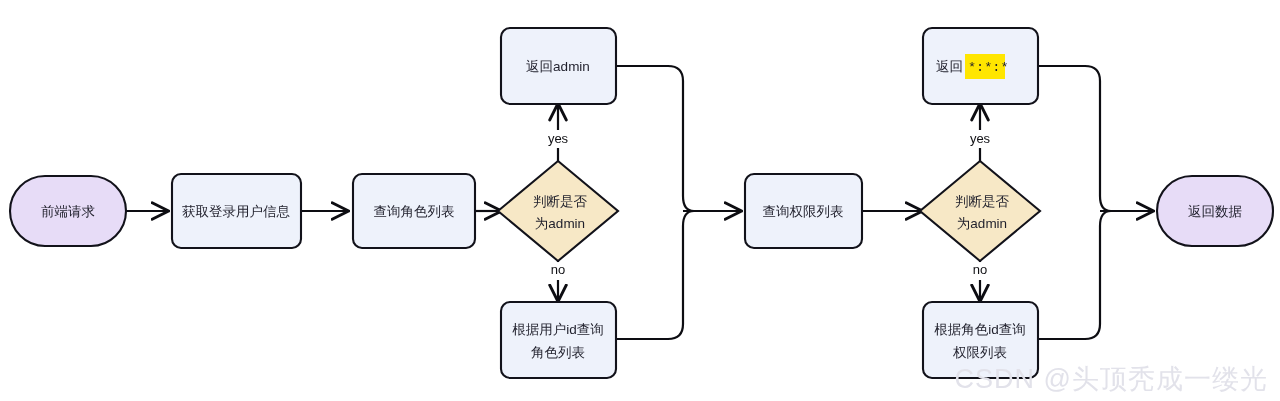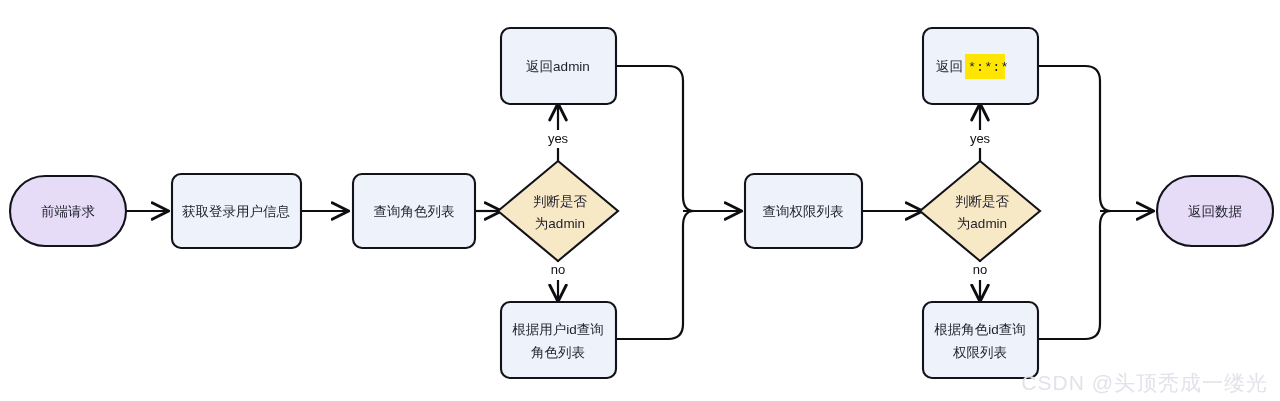--- a/index.html
+++ b/index.html
@@ -46,21 +46,21 @@
     fill: none;
     stroke: #0d0d12;
     stroke-width: 2.2;
     stroke-linecap: butt;
     stroke-linejoin: round;
   }
   .watermark {
     position: absolute;
     right: 12px;
     bottom: 4px;
-    font-size: 21px;
+    font-size: 27px;
     color: #e2e2ea;
     letter-spacing: 1px;
     white-space: nowrap;
     font-family: "Liberation Sans", "DejaVu Sans", sans-serif;
     user-select: none;
   }
   .hl-rect {
     fill: #ffe600;
   }
   .hl-text {

